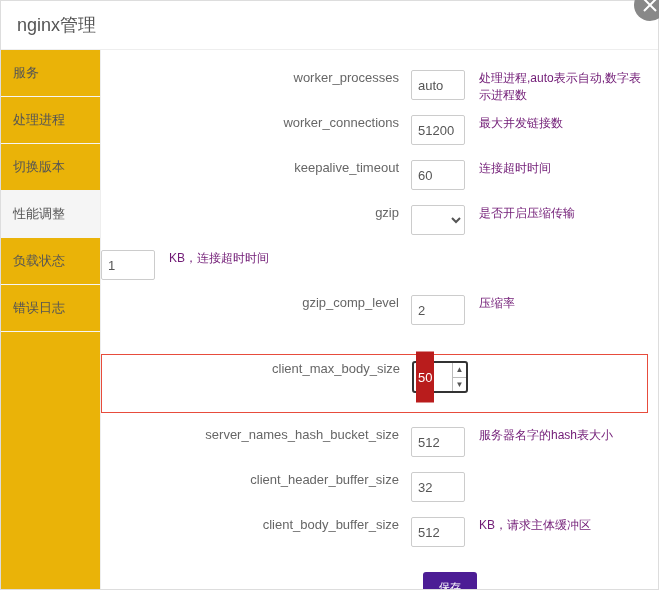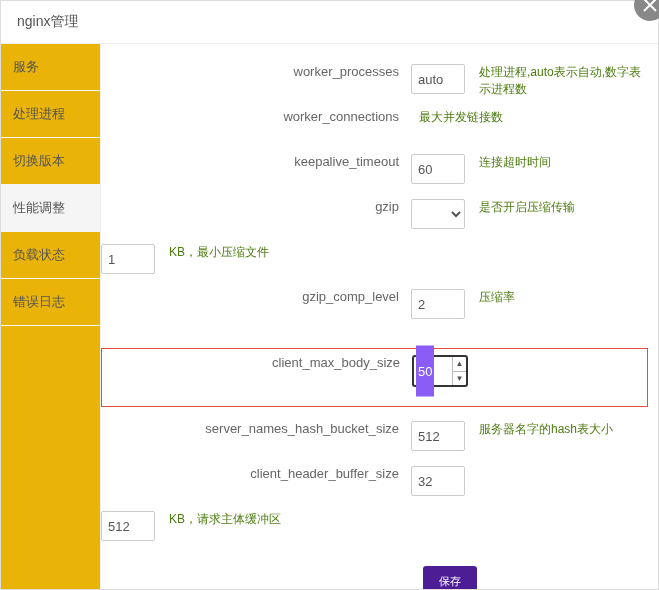--- a/index.html
+++ b/index.html
@@ -1,35 +1,35 @@
 <!DOCTYPE html>
 <html><head>
 <meta charset="utf-8">
 <style>
 * { margin: 0; padding: 0; box-sizing: border-box; }
 body { font-family: "Microsoft YaHei", Arial, sans-serif; font-size: 13px; background: #fff; color: #333; width: 659px; height: 590px; overflow: hidden; position: relative; }
 .modal { background: #fff; border: 1px solid #ddd; position: relative; height: 590px; display: flex; flex-direction: column; }
 .close-btn { position: absolute; top: -12px; right: -8px; width: 32px; height: 32px; border-radius: 50%; background: #888; color: #fff; font-size: 18px; display: flex; align-items: center; justify-content: center; cursor: pointer; z-index: 10; }
 .close-btn svg { width: 14px; height: 14px; }
-.header { padding: 12px 16px; border-bottom: 1px solid #eee; font-size: 14px; color: #555; }
+.header { padding: 12px 16px; border-bottom: 1px solid #eee; font-size: 18px; color: #555; }
 .body { display: flex; flex: 1; overflow: hidden; }
 .sidebar { width: 100px; background: #eab308; border-right: 1px solid #eee; }
 .sidebar-item { padding: 14px 12px; font-size: 13px; color: #555; cursor: pointer; border-bottom: 1px solid #f5f5f5; }
 .sidebar-item.active { background: #f5f5f5; }
 .content { flex: 1; padding: 20px 10px 20px 0; overflow: auto; }
 .form-row { display: flex; align-items: flex-start; min-height: 45px; }
 .form-label { width: 310px; text-align: right; padding-right: 12px; color: #666; font-size: 13px; }
 .form-control-wrap { width: 60px; display: flex; }
 .form-input, .form-select { width: 54px; height: 30px; border: 1px solid #ccc; border-radius: 2px; padding: 0 6px; font-size: 13px; color: #555; background: #fff; }
 .form-select { padding-right: 2px; padding-left: 44px; }
-.form-desc { color: #4d7c0f; font-size: 12px; padding-left: 8px; flex: 1; }
+.form-desc { color: #701a75; font-size: 12px; padding-left: 8px; flex: 1; }
 .highlight-box { border: 1px solid #e74c3c; padding: 6px 0; margin: 14px 0; }
 .spinner-wrap { position: relative; display: flex; width: 56px; }
 .spinner-wrap input { width: 100%; height: 32px; border: 2px solid #333; border-radius: 3px; padding: 0 18px 0 4px; font-size: 13px; outline: none; }
-.spinner-wrap .sel { background: #8b5cf6; color: #fff; padding: 18px 2px; }
+.spinner-wrap .sel { background: #b91c1c; color: #fff; padding: 18px 2px; }
 .spinner-arrows { position: absolute; right: 2px; top: 2px; bottom: 2px; width: 14px; display: flex; flex-direction: column; border-left: 1px solid #bbb; }
 .spinner-arrows div { flex: 1; display: flex; align-items: center; justify-content: center; font-size: 8px; color: #555; cursor: pointer; }
 .spinner-arrows div:first-child { border-bottom: 1px solid #bbb; }
 .save-row { display: flex; padding-top: 10px; }
 .save-btn { margin-left: 322px; background: #4c1d95; color: #fff; border: none; border-radius: 3px; padding: 8px 16px; font-size: 11px; cursor: pointer; }
 </style>
 </head>
 <body>
 
 <div class="modal">
@@ -55,20 +55,23 @@
       <div class="form-row">
         <div class="form-label">worker_processes</div>
         <div class="form-control-wrap">
             <input class="form-input" value="auto" style="">
           </div>
         <div class="form-desc">处理进程,auto表示自动,数字表示进程数</div>
       </div>
 
       <div class="form-row">
         <div class="form-label">worker_connections</div>
+        <div class="form-control-wrap">
+            <input class="form-input" value="51200" style="">
+          </div>
         <div class="form-desc">最大并发链接数</div>
       </div>
 
       <div class="form-row">
         <div class="form-label">keepalive_timeout</div>
         <div class="form-control-wrap">
             <input class="form-input" value="60" style="">
           </div>
         <div class="form-desc">连接超时时间</div>
       </div>
@@ -78,21 +81,21 @@
         <div class="form-control-wrap">
             <select class="form-select"><option>开启</option></select>
           </div>
         <div class="form-desc">是否开启压缩传输</div>
       </div>
 
       <div class="form-row">
         <div class="form-control-wrap">
             <input class="form-input" value="1" style="">
           </div>
-        <div class="form-desc">KB，最小压缩文件</div>
+        <div class="form-desc">KB，连接超时时间</div>
       </div>
 
       <div class="form-row">
         <div class="form-label">gzip_comp_level</div>
         <div class="form-control-wrap">
             <input class="form-input" value="2" style="">
           </div>
         <div class="form-desc">压缩率</div>
       </div>
 
@@ -121,20 +124,21 @@
       </div>
 
       <div class="form-row">
         <div class="form-label">client_header_buffer_size</div>
         <div class="form-control-wrap">
             <input class="form-input" value="32" style="">
           </div>
       </div>
 
       <div class="form-row">
+        <div class="form-label">client_body_buffer_size</div>
         <div class="form-control-wrap">
             <input class="form-input" value="512" style="">
           </div>
         <div class="form-desc">KB，请求主体缓冲区</div>
       </div>
 
       <div class="save-row">
         <button class="save-btn">保存</button>
       </div>
 

